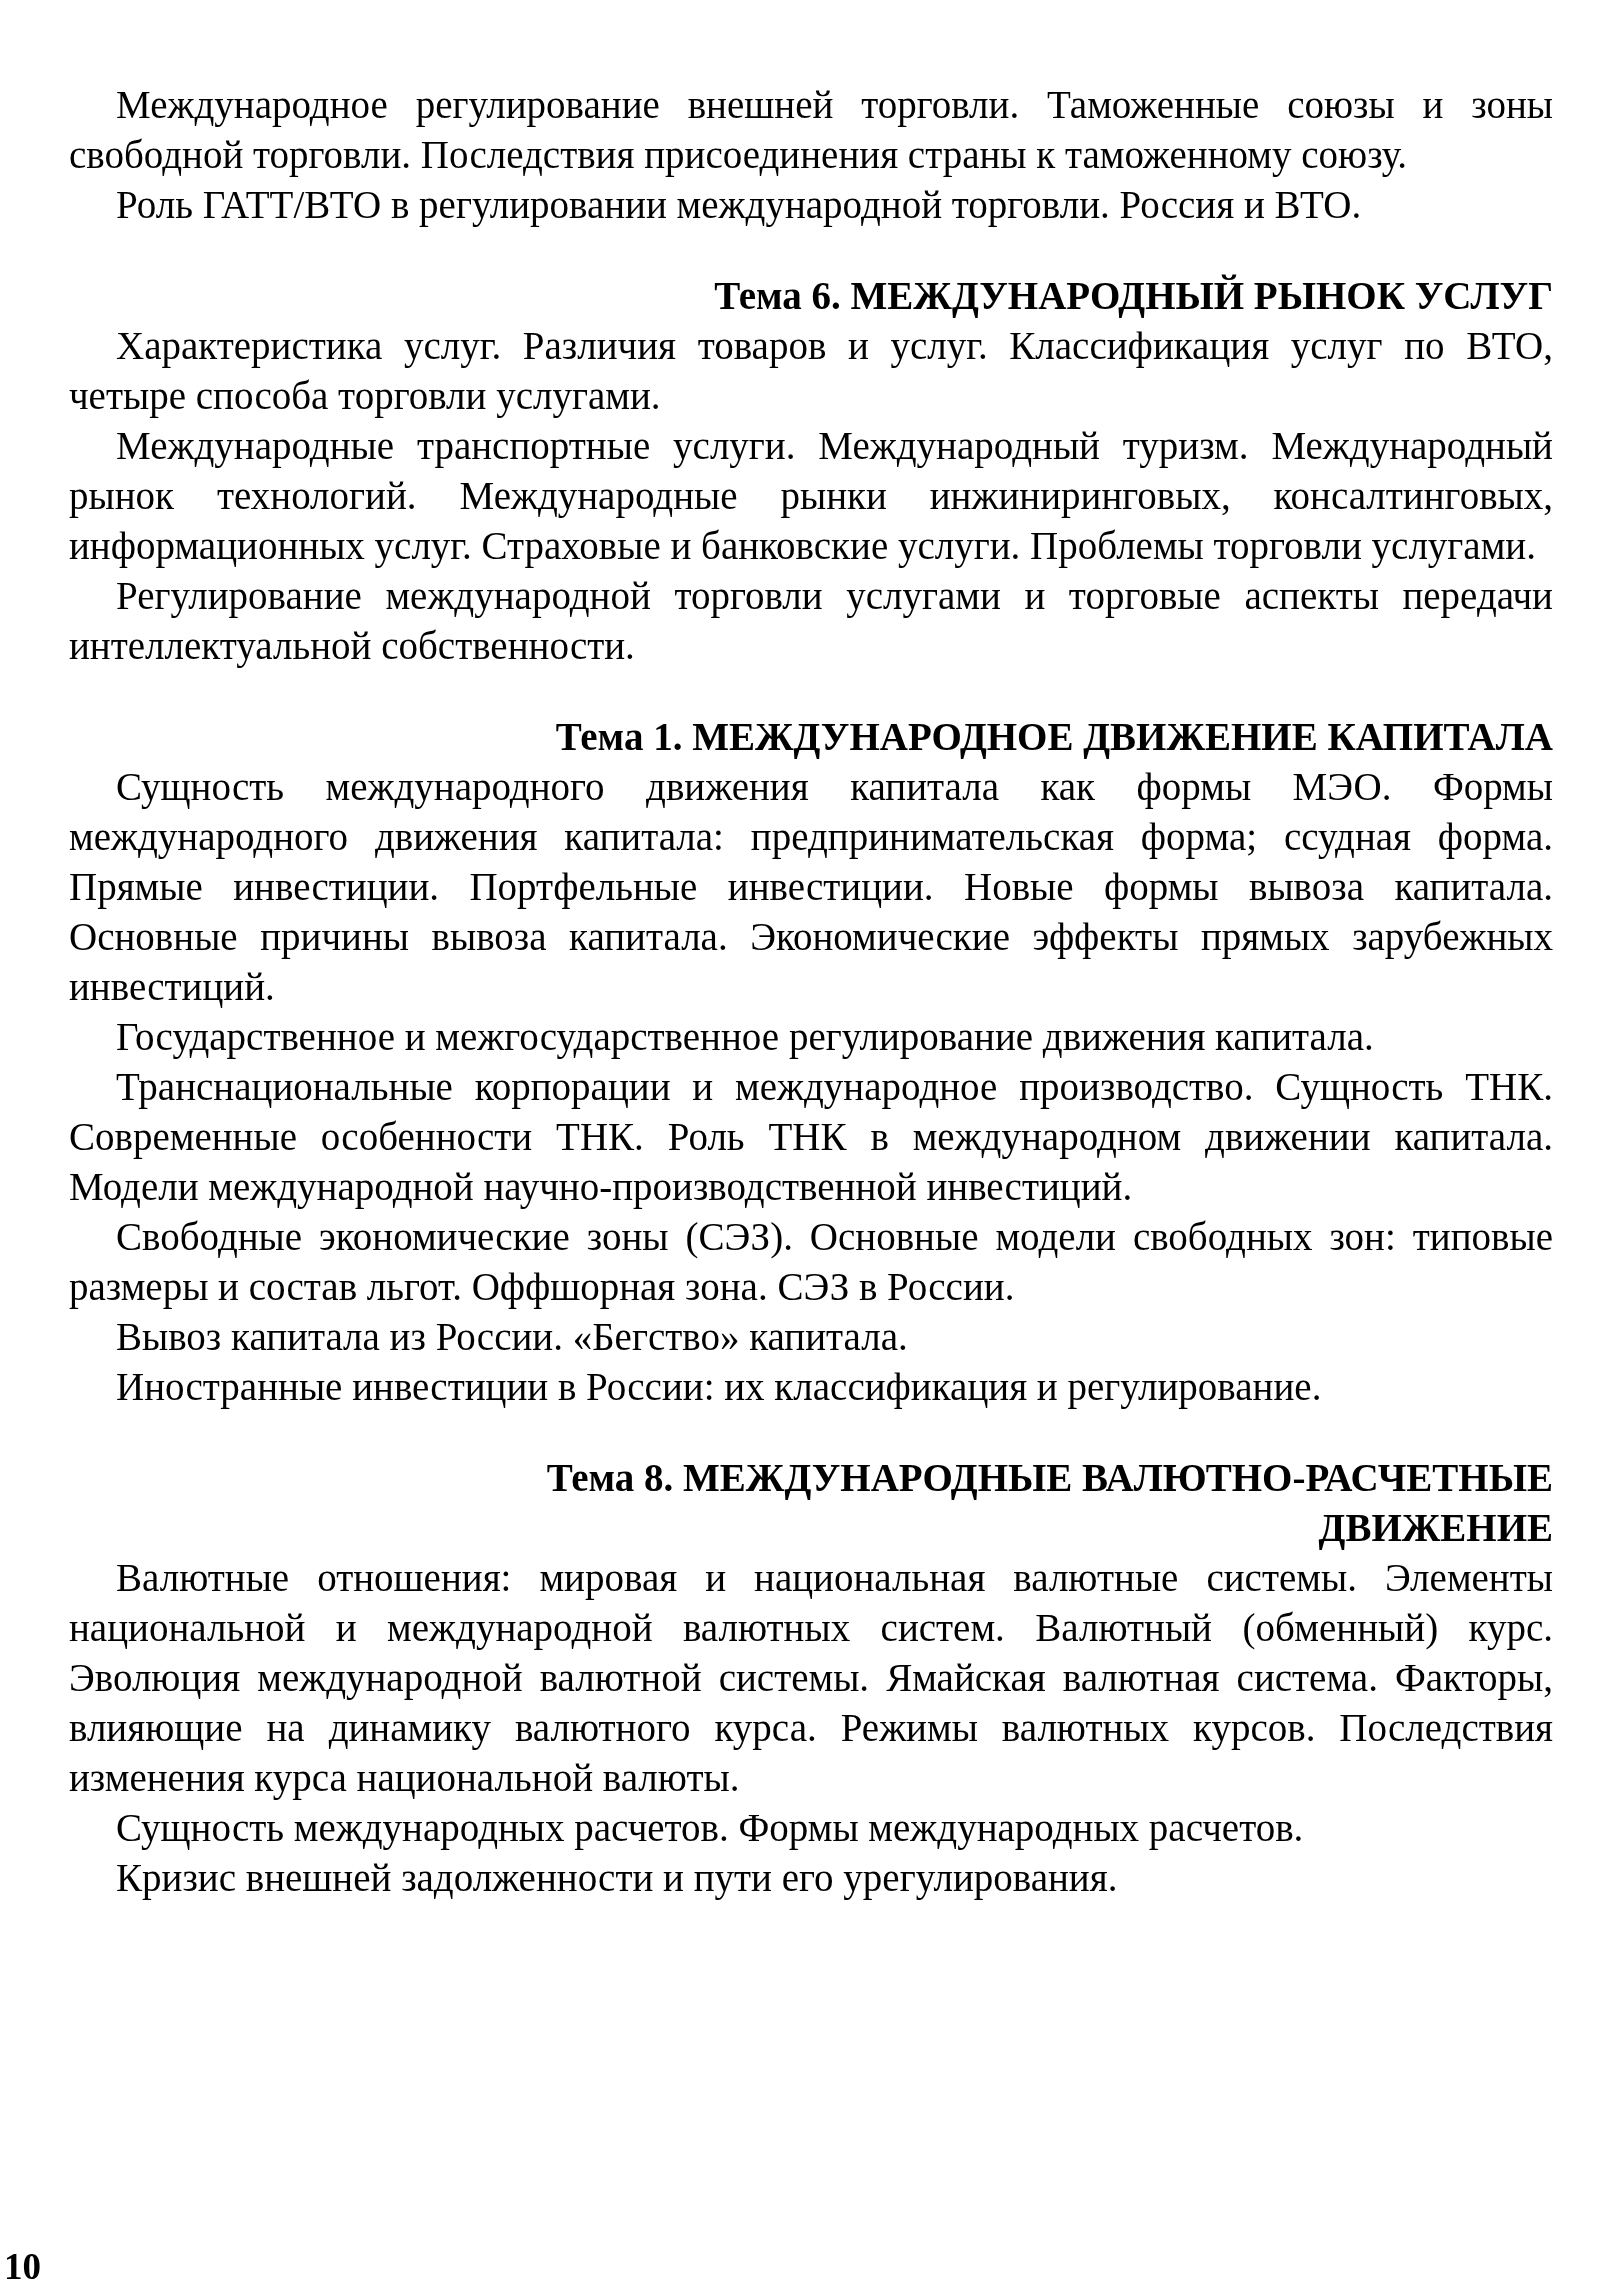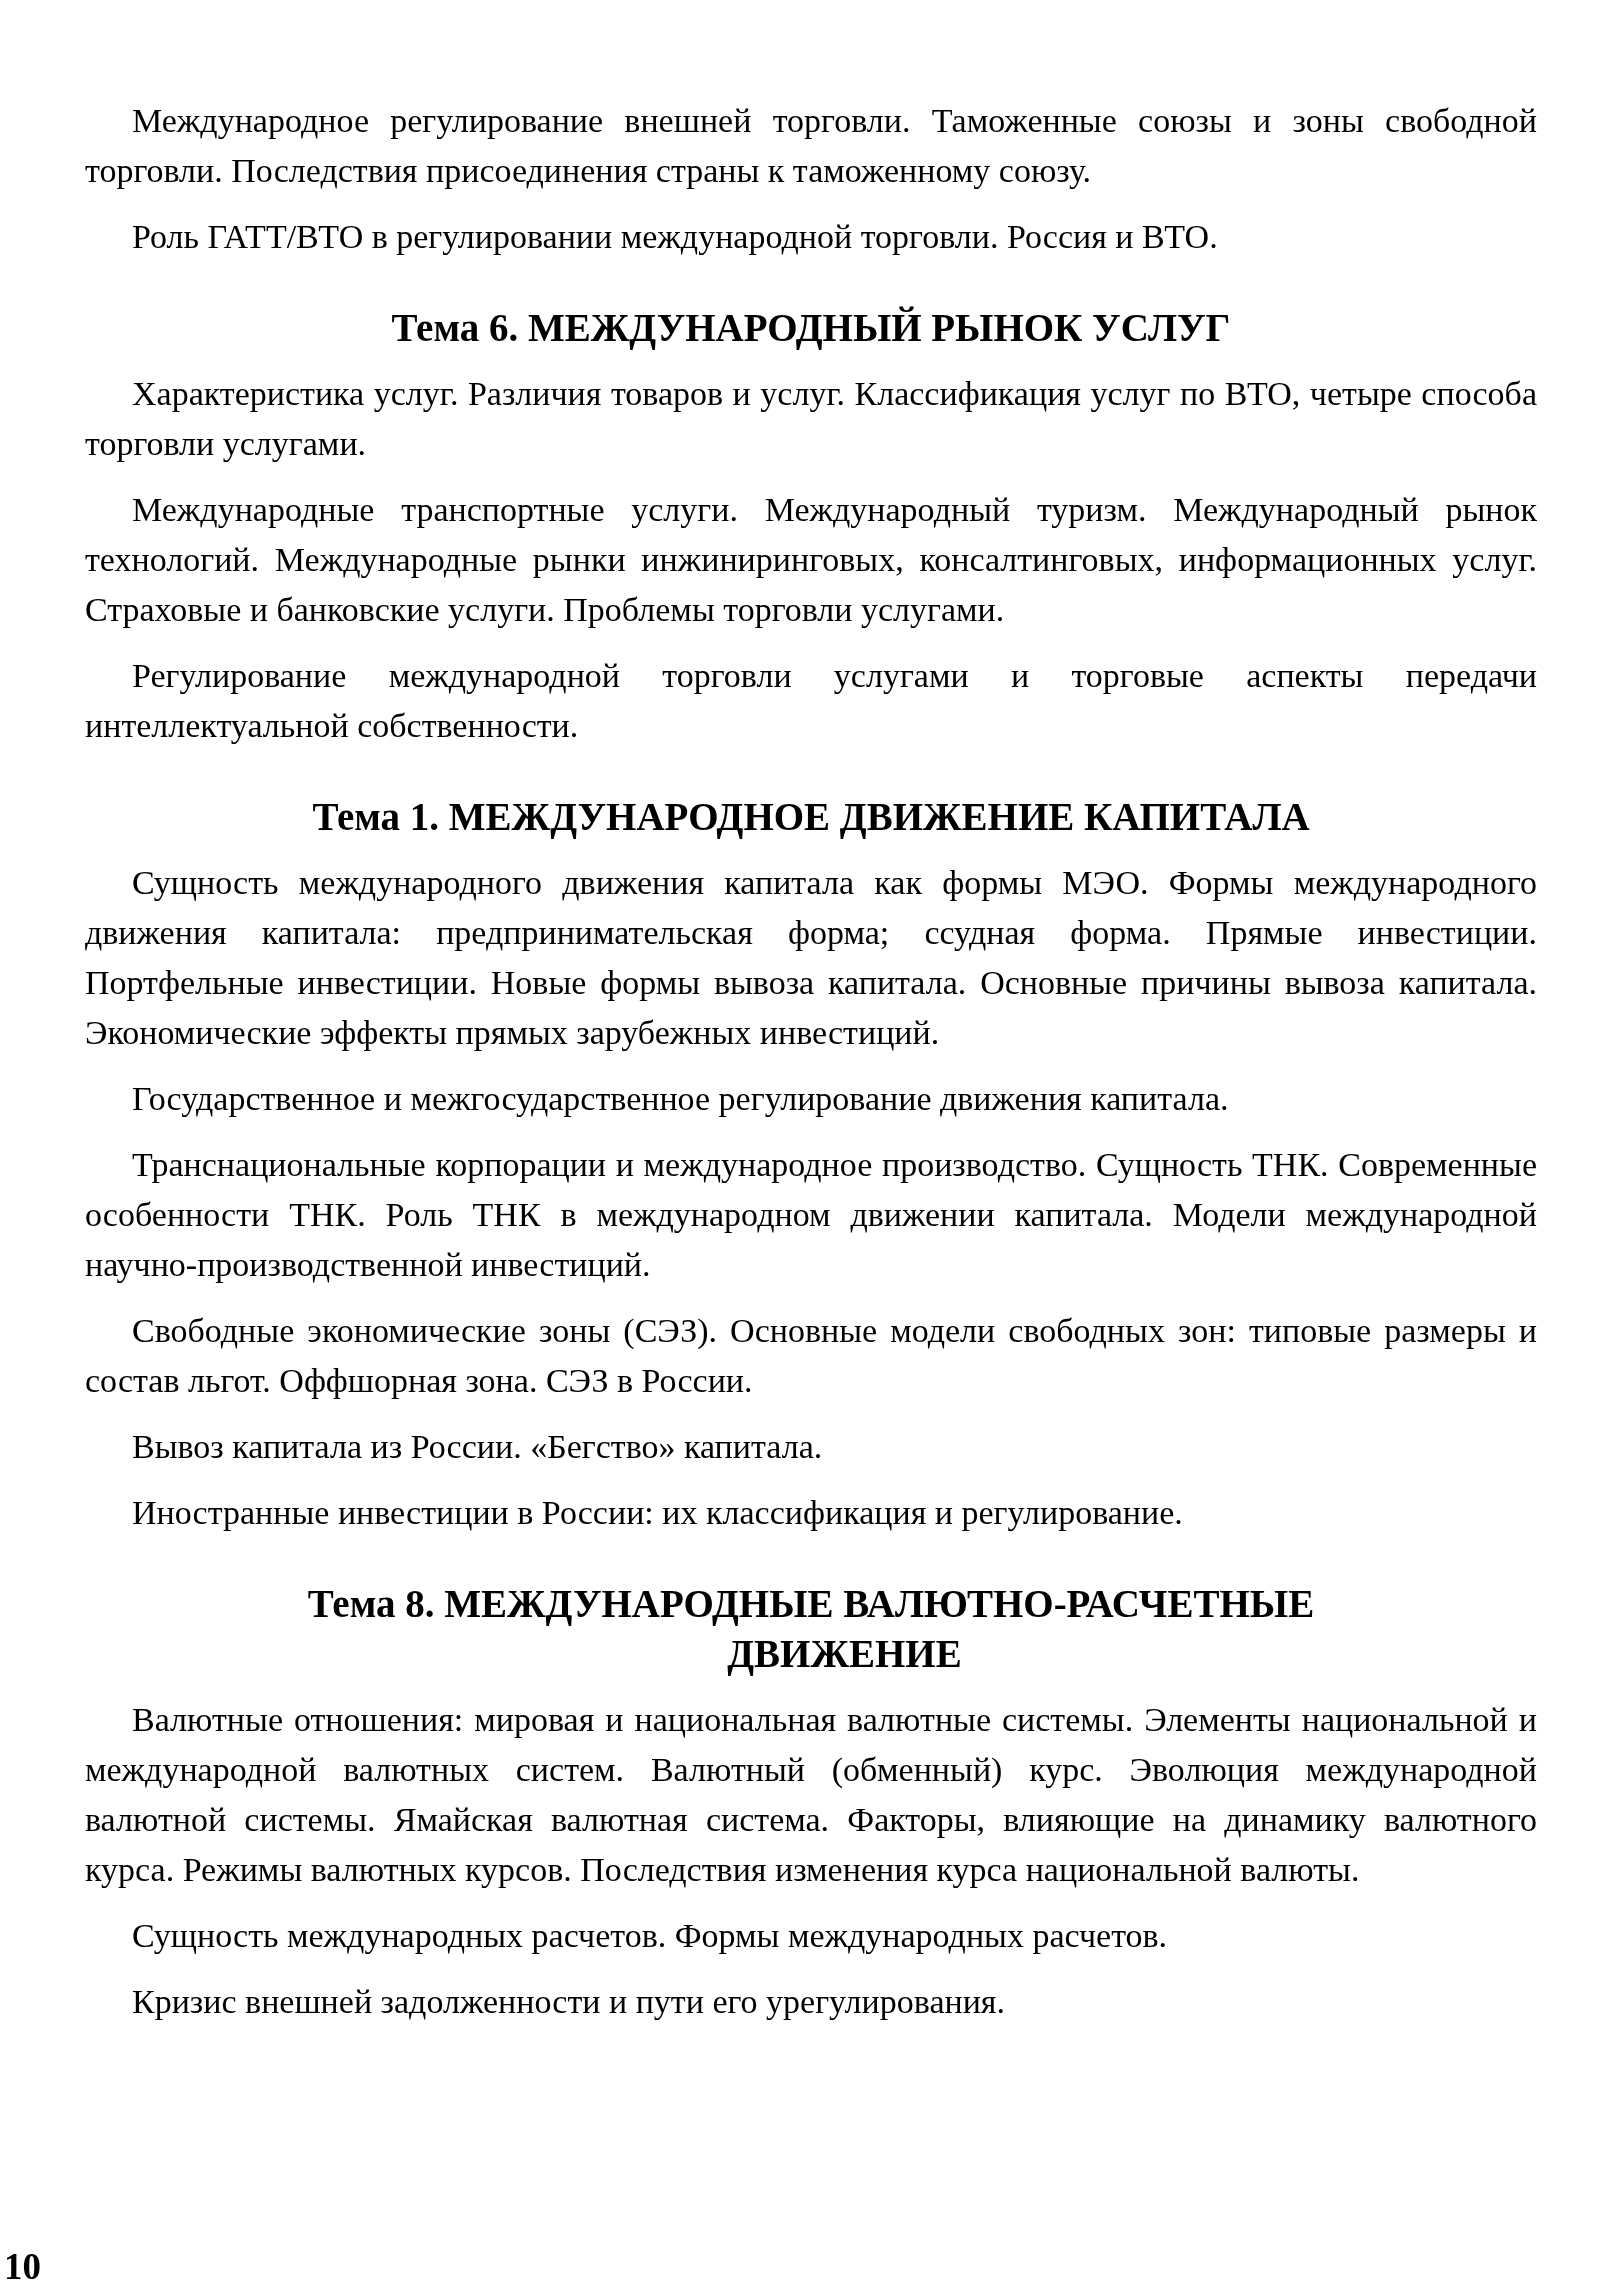--- a/index.html
+++ b/index.html
@@ -16,32 +16,32 @@
     font-family: "Liberation Serif", serif;
     overflow: hidden;
   }
   .content {
     position: absolute;
     left: 69px;
     top: 80px;
     width: 1484px;
   }
   .body-text {
-    margin: 16px;
-    font-size: 34px;
+    margin: 0;
+    font-size: 39px;
     line-height: 50px;
     text-align: justify;
     text-indent: 47px;
   }
   .heading {
     margin: 41px 0 0 0;
     font-size: 39px;
     line-height: 50px;
     font-weight: bold;
-    text-align: center;
+    text-align: right;
   }
   .heading .second-line {
     display: inline-block;
     margin-left: 67px;
   }
   .page-number {
     position: absolute;
     left: 4px;
     top: 2246px;
     width: 100%;

